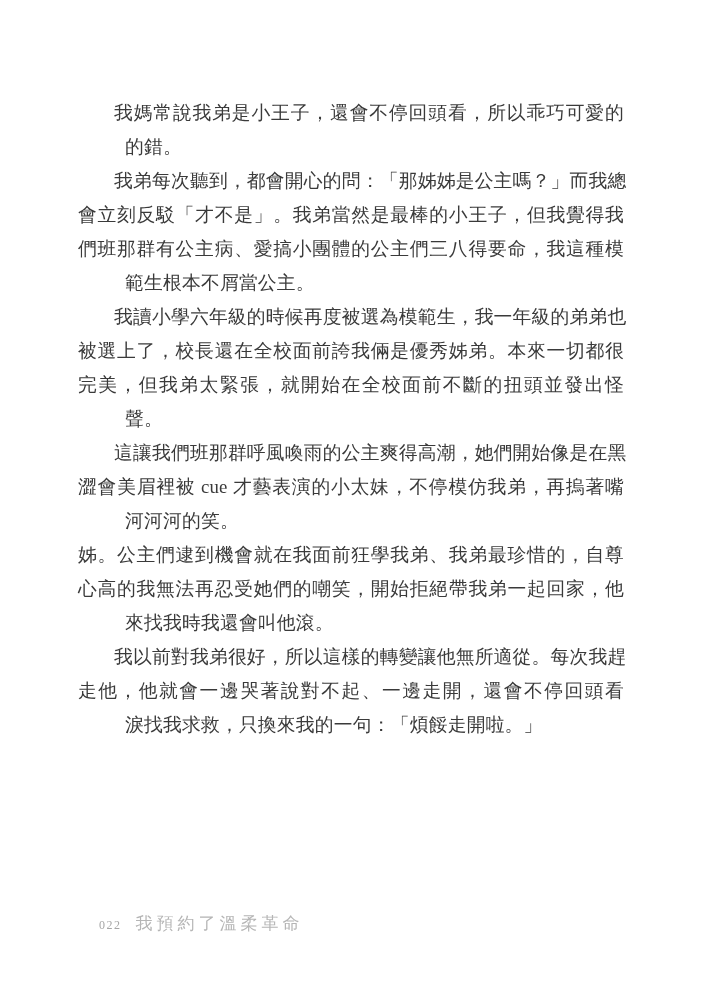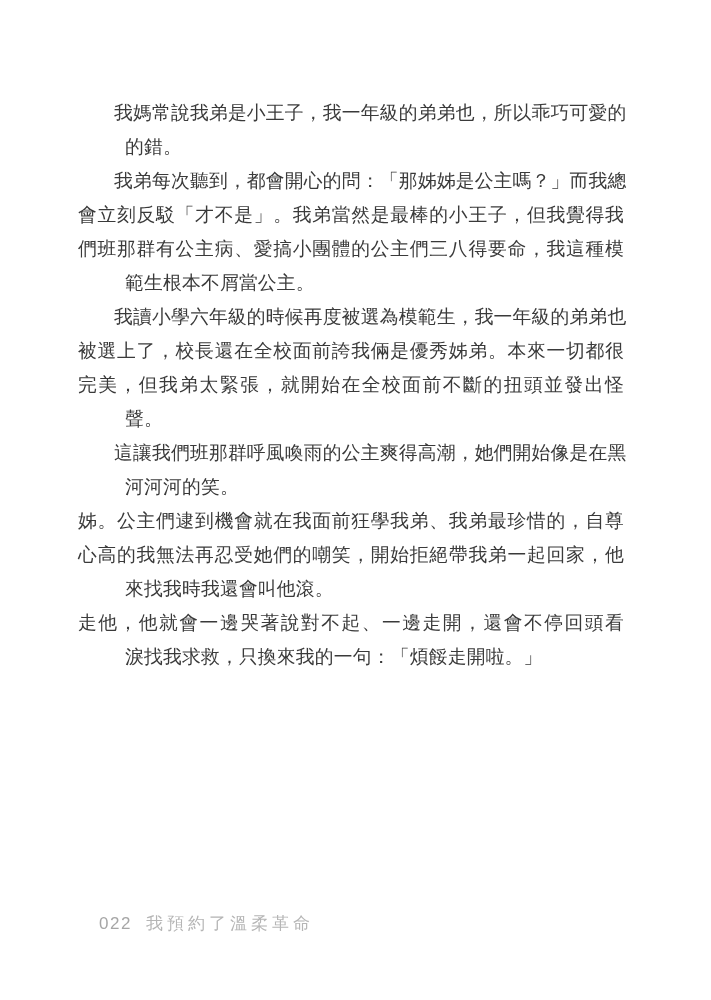--- a/index.html
+++ b/index.html
@@ -40,66 +40,68 @@
   .line.first{text-indent:36px;}
   .line.last{text-align-last:left;white-space:normal;margin-left:47px;}
   .footer{
     position:absolute;
     left:99px;top:912px;
     display:flex;
     align-items:baseline;
     gap:14px;
   }
   .page-num{
-    font-family:Liberation Sans, sans-serif;
-    font-size:17px;
+    font-family:Liberation Serif, serif;
+    font-size:12px;
     letter-spacing:1.5px;
     color:var(--footer-number);
     text-align:center;
   }
   .book-title{
     font-family:"DejaVu Sans","Liberation Sans",sans-serif;
     font-size:17px;
     letter-spacing:4px;
     color:var(--footer-title);
   }
 </style>
 </head>
 <body>
 
 <div class="page">
 
   <div class="text-block">
 
   <div class="para">
-        <div class="line first">我媽常說我弟是小王子，我一年級的弟弟也，所以乖巧可愛的</div>
+        <div class="line first">我媽常說我弟是小王子，還會不停回頭看，所以乖巧可愛的</div>
         <div class="line last">的錯。</div>
       </div>
       <div class="para">
         <div class="line first">我弟每次聽到，都會開心的問：「那姊姊是公主嗎？」而我總</div>
         <div class="line">會立刻反駁「才不是」。我弟當然是最棒的小王子，但我覺得我</div>
         <div class="line">們班那群有公主病、愛搞小團體的公主們三八得要命，我這種模</div>
         <div class="line last">範生根本不屑當公主。</div>
       </div>
       <div class="para">
         <div class="line first">我讀小學六年級的時候再度被選為模範生，我一年級的弟弟也</div>
         <div class="line">被選上了，校長還在全校面前誇我倆是優秀姊弟。本來一切都很</div>
         <div class="line">完美，但我弟太緊張，就開始在全校面前不斷的扭頭並發出怪</div>
         <div class="line last">聲。</div>
       </div>
       <div class="para">
         <div class="line first">這讓我們班那群呼風喚雨的公主爽得高潮，她們開始像是在黑</div>
+        <div class="line">澀會美眉裡被 cue 才藝表演的小太妹，不停模仿我弟，再摀著嘴</div>
         <div class="line last">河河河的笑。</div>
       </div>
       <div class="para">
         <div class="line">姊。公主們逮到機會就在我面前狂學我弟、我弟最珍惜的，自尊</div>
         <div class="line">心高的我無法再忍受她們的嘲笑，開始拒絕帶我弟一起回家，他</div>
         <div class="line last">來找我時我還會叫他滾。</div>
       </div>
       <div class="para">
+        <div class="line first">我以前對我弟很好，所以這樣的轉變讓他無所適從。每次我趕</div>
         <div class="line">走他，他就會一邊哭著說對不起、一邊走開，還會不停回頭看</div>
         <div class="line last">淚找我求救，只換來我的一句：「煩餒走開啦。」</div>
       </div>
     </div>
 
   <div class="footer">
     <span class="page-num">022</span>
     <span class="book-title">我預約了溫柔革命</span>
   </div>
 

